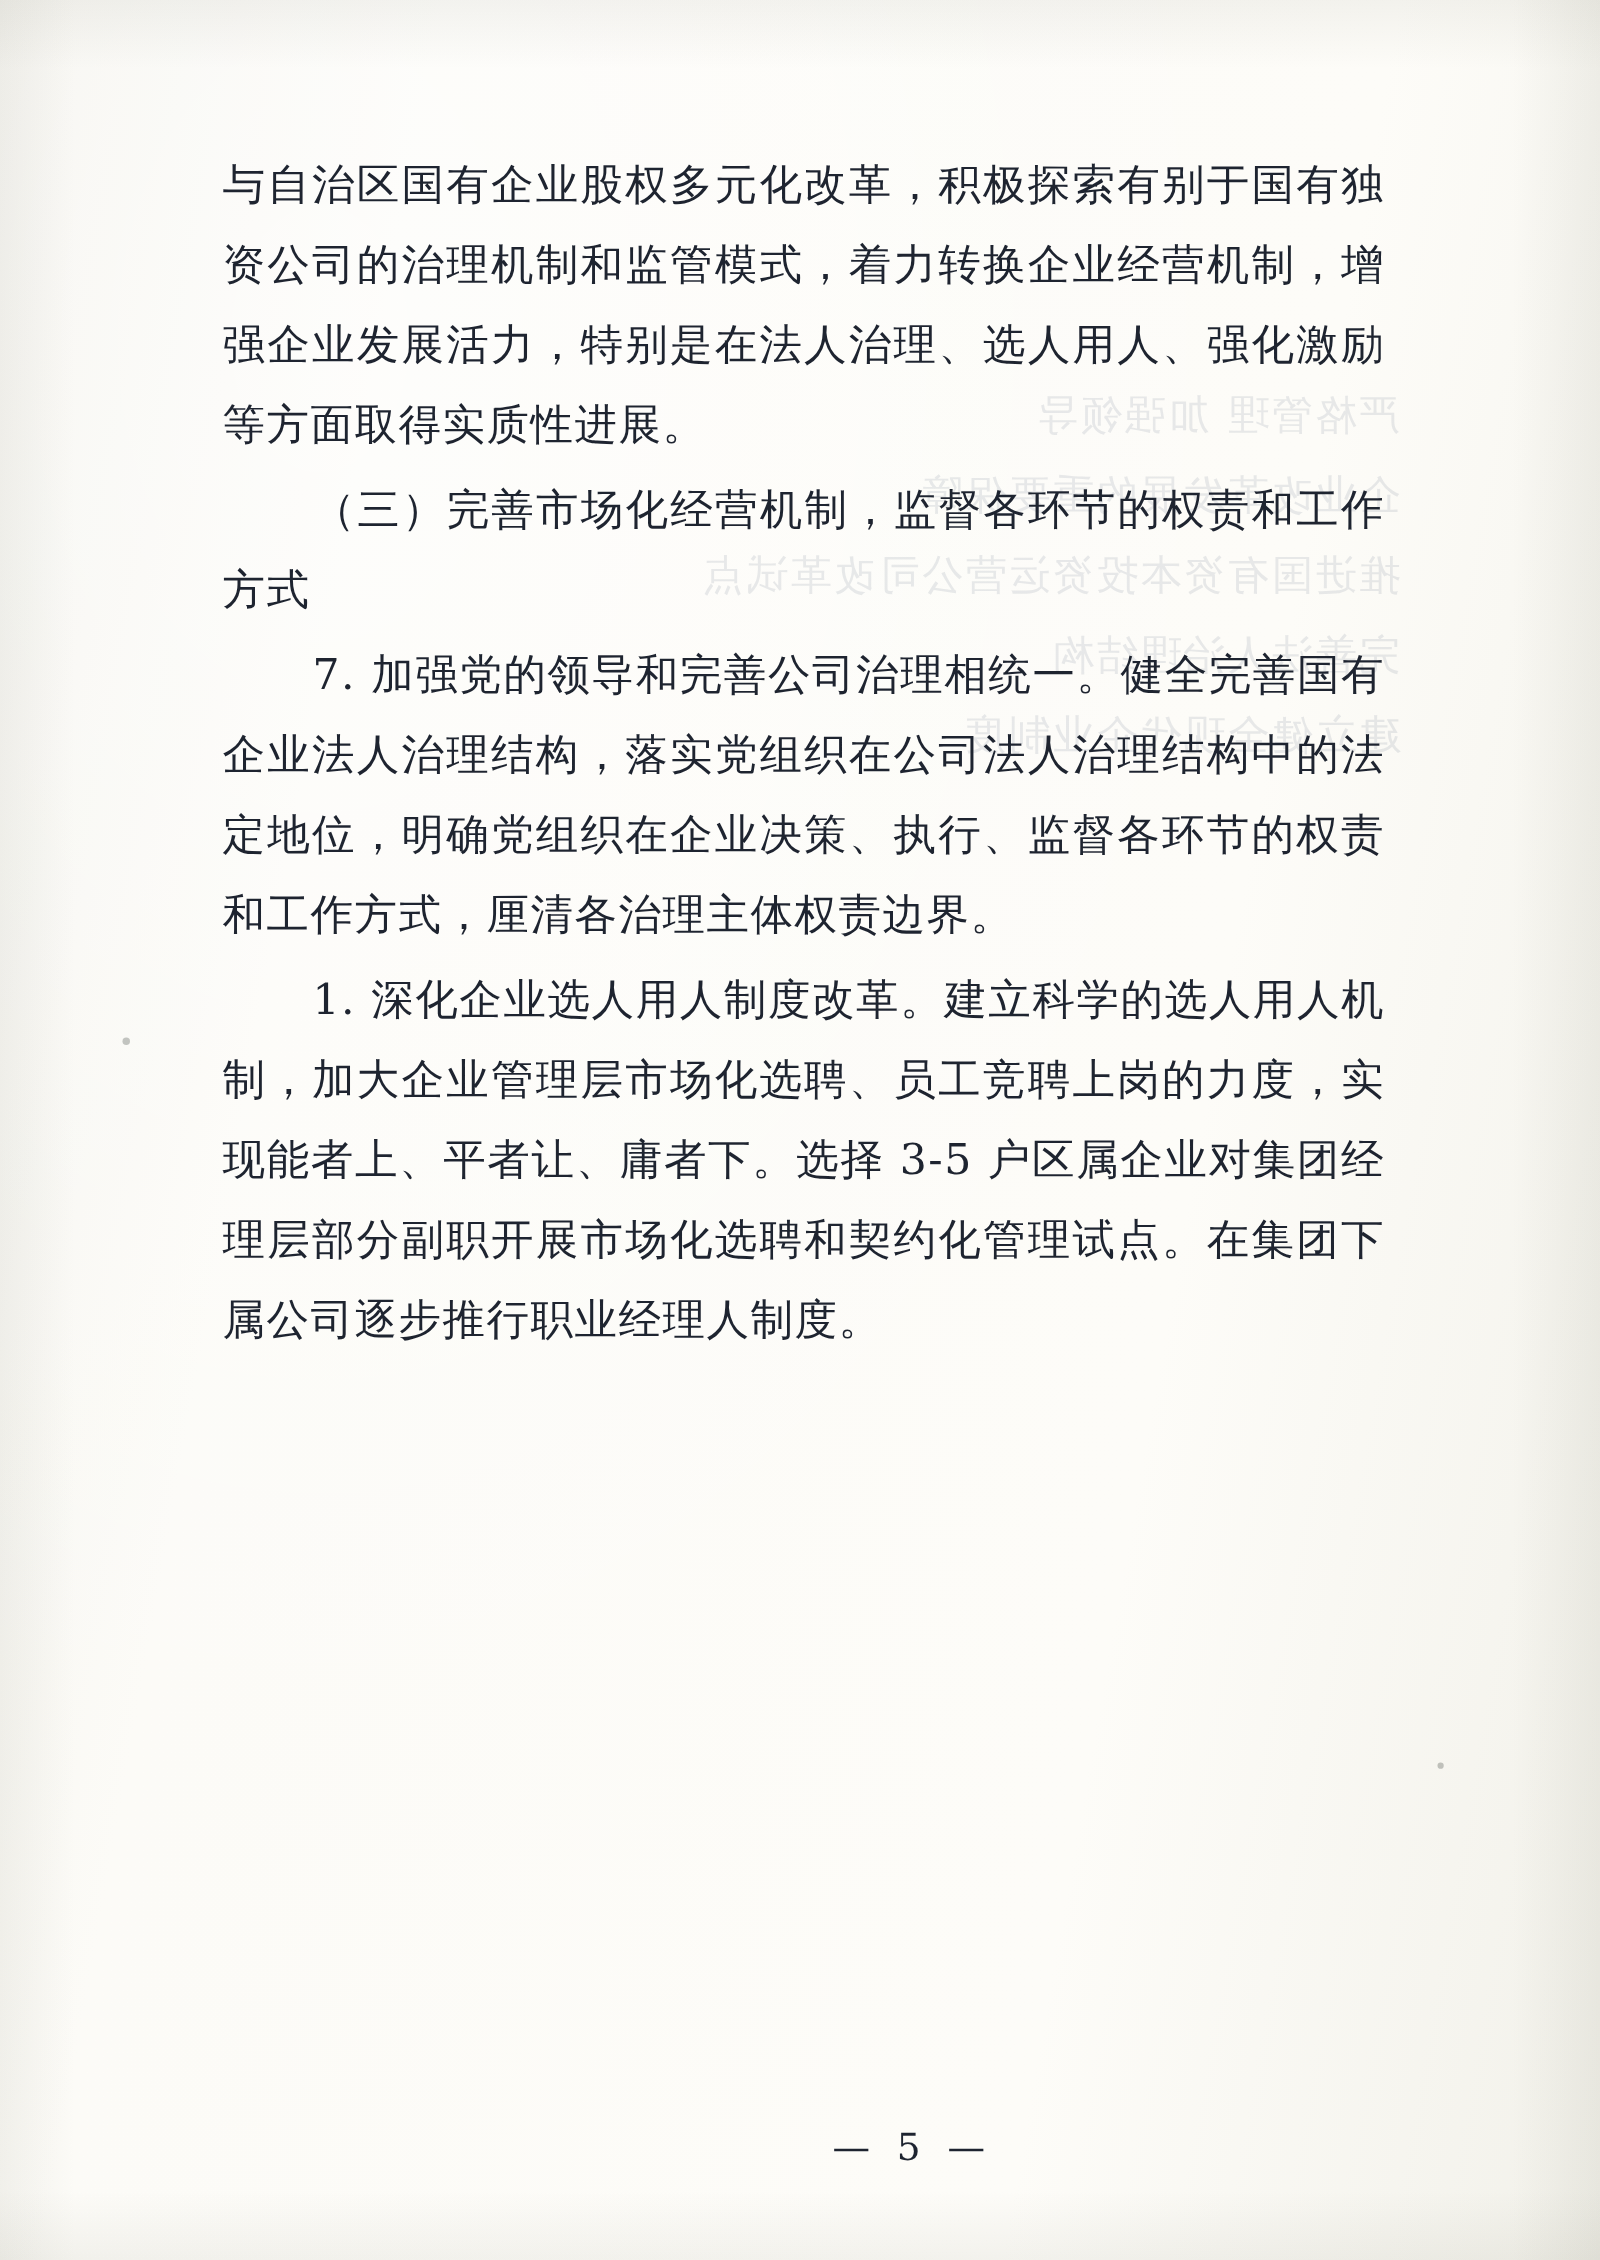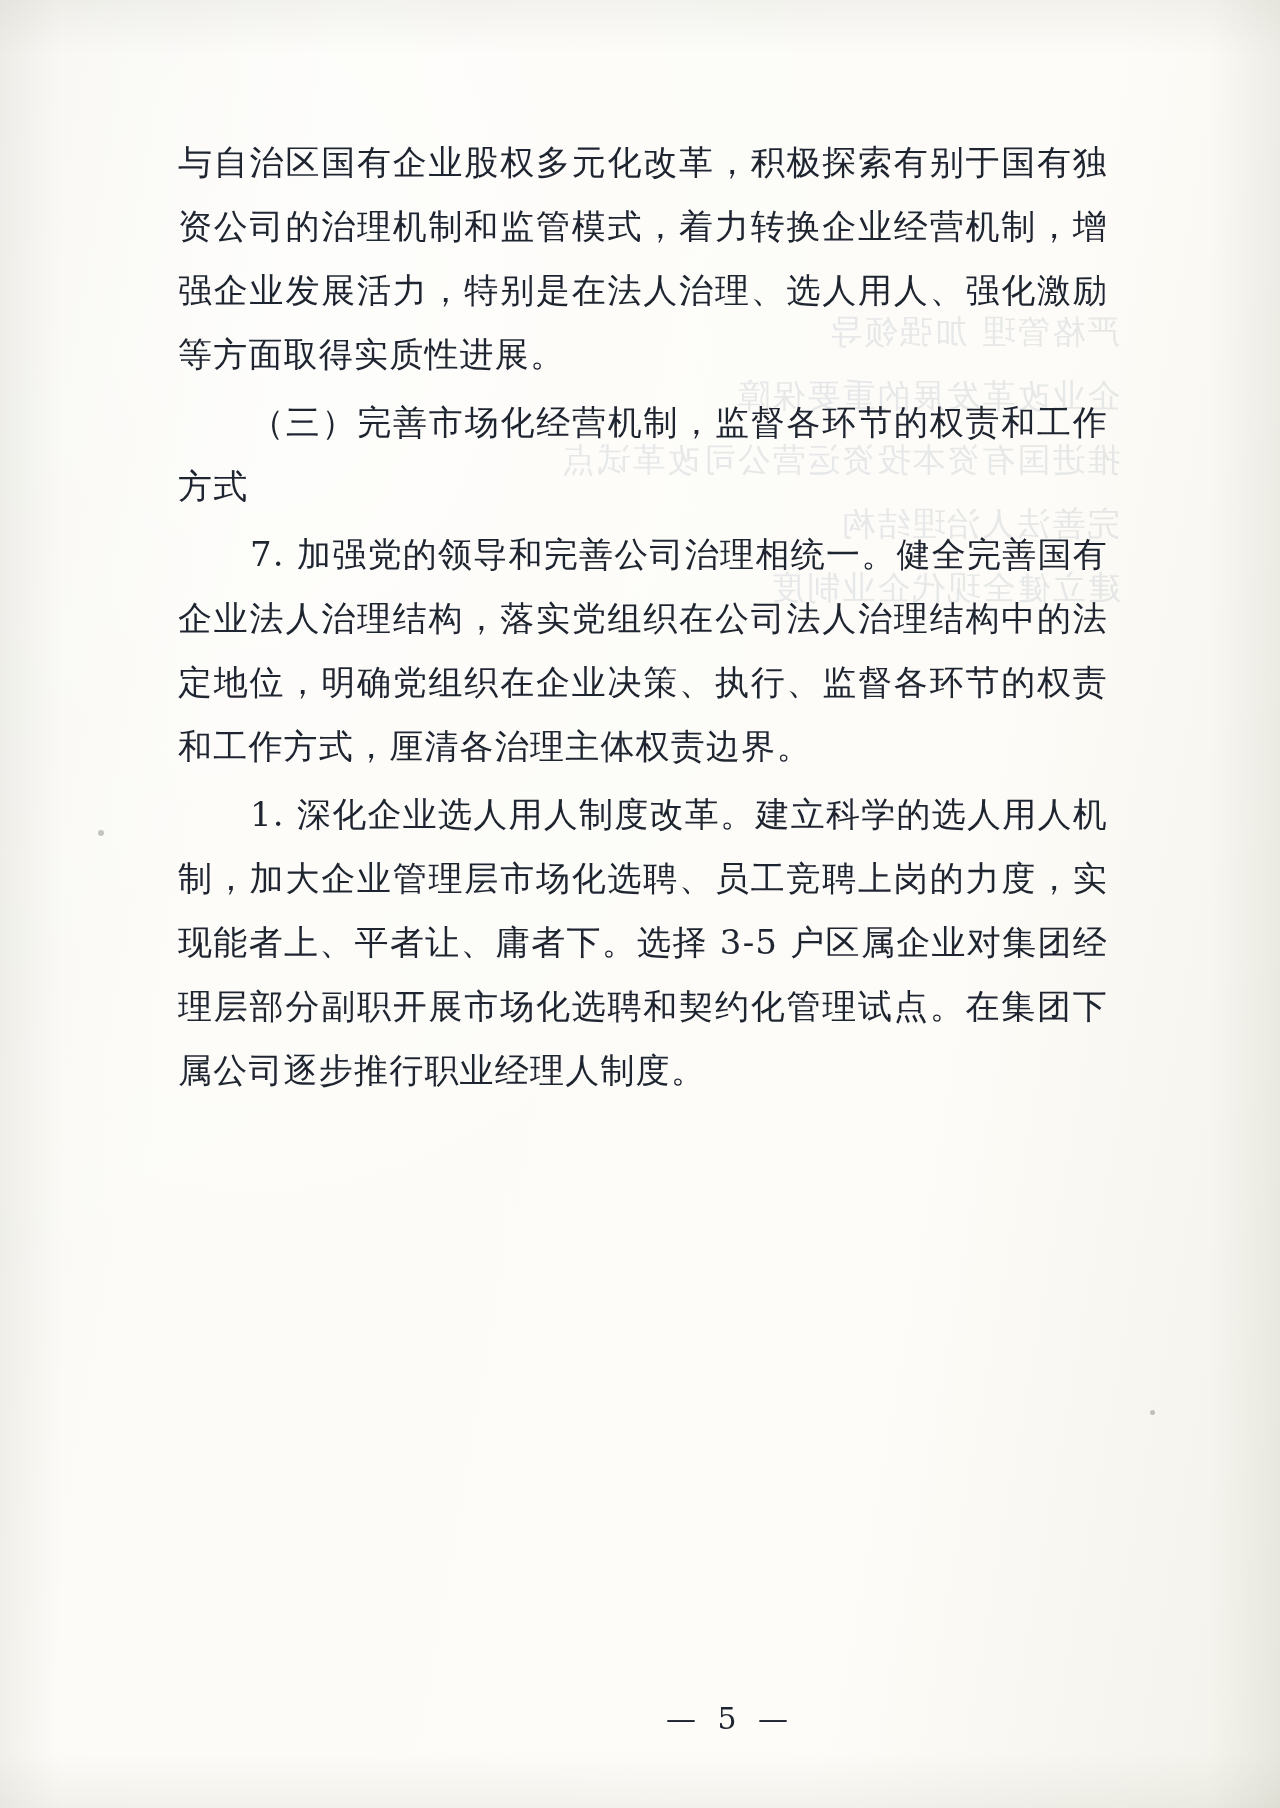--- a/index.html
+++ b/index.html
@@ -34,21 +34,21 @@
       linear-gradient(90deg, rgba(150,150,135,0.10) 0px, rgba(150,150,135,0.0) 60px),
       linear-gradient(270deg, rgba(150,150,135,0.12) 0px, rgba(150,150,135,0.0) 70px),
       linear-gradient(180deg, rgba(150,150,135,0.10) 0px, rgba(150,150,135,0.0) 55px),
       linear-gradient(0deg, rgba(150,150,135,0.10) 0px, rgba(150,150,135,0.0) 55px);
     pointer-events: none;
   }
 
   .content {
     position: absolute;
     left: 178px;
-    top: 130px;
+    top: 116px;
     width: 930px;
     z-index: 3;
   }
 
   .para {
     font-size: 34px;
     line-height: 64px;
     color: #1e2430;
     letter-spacing: 1.2px;
     text-align: justify;

